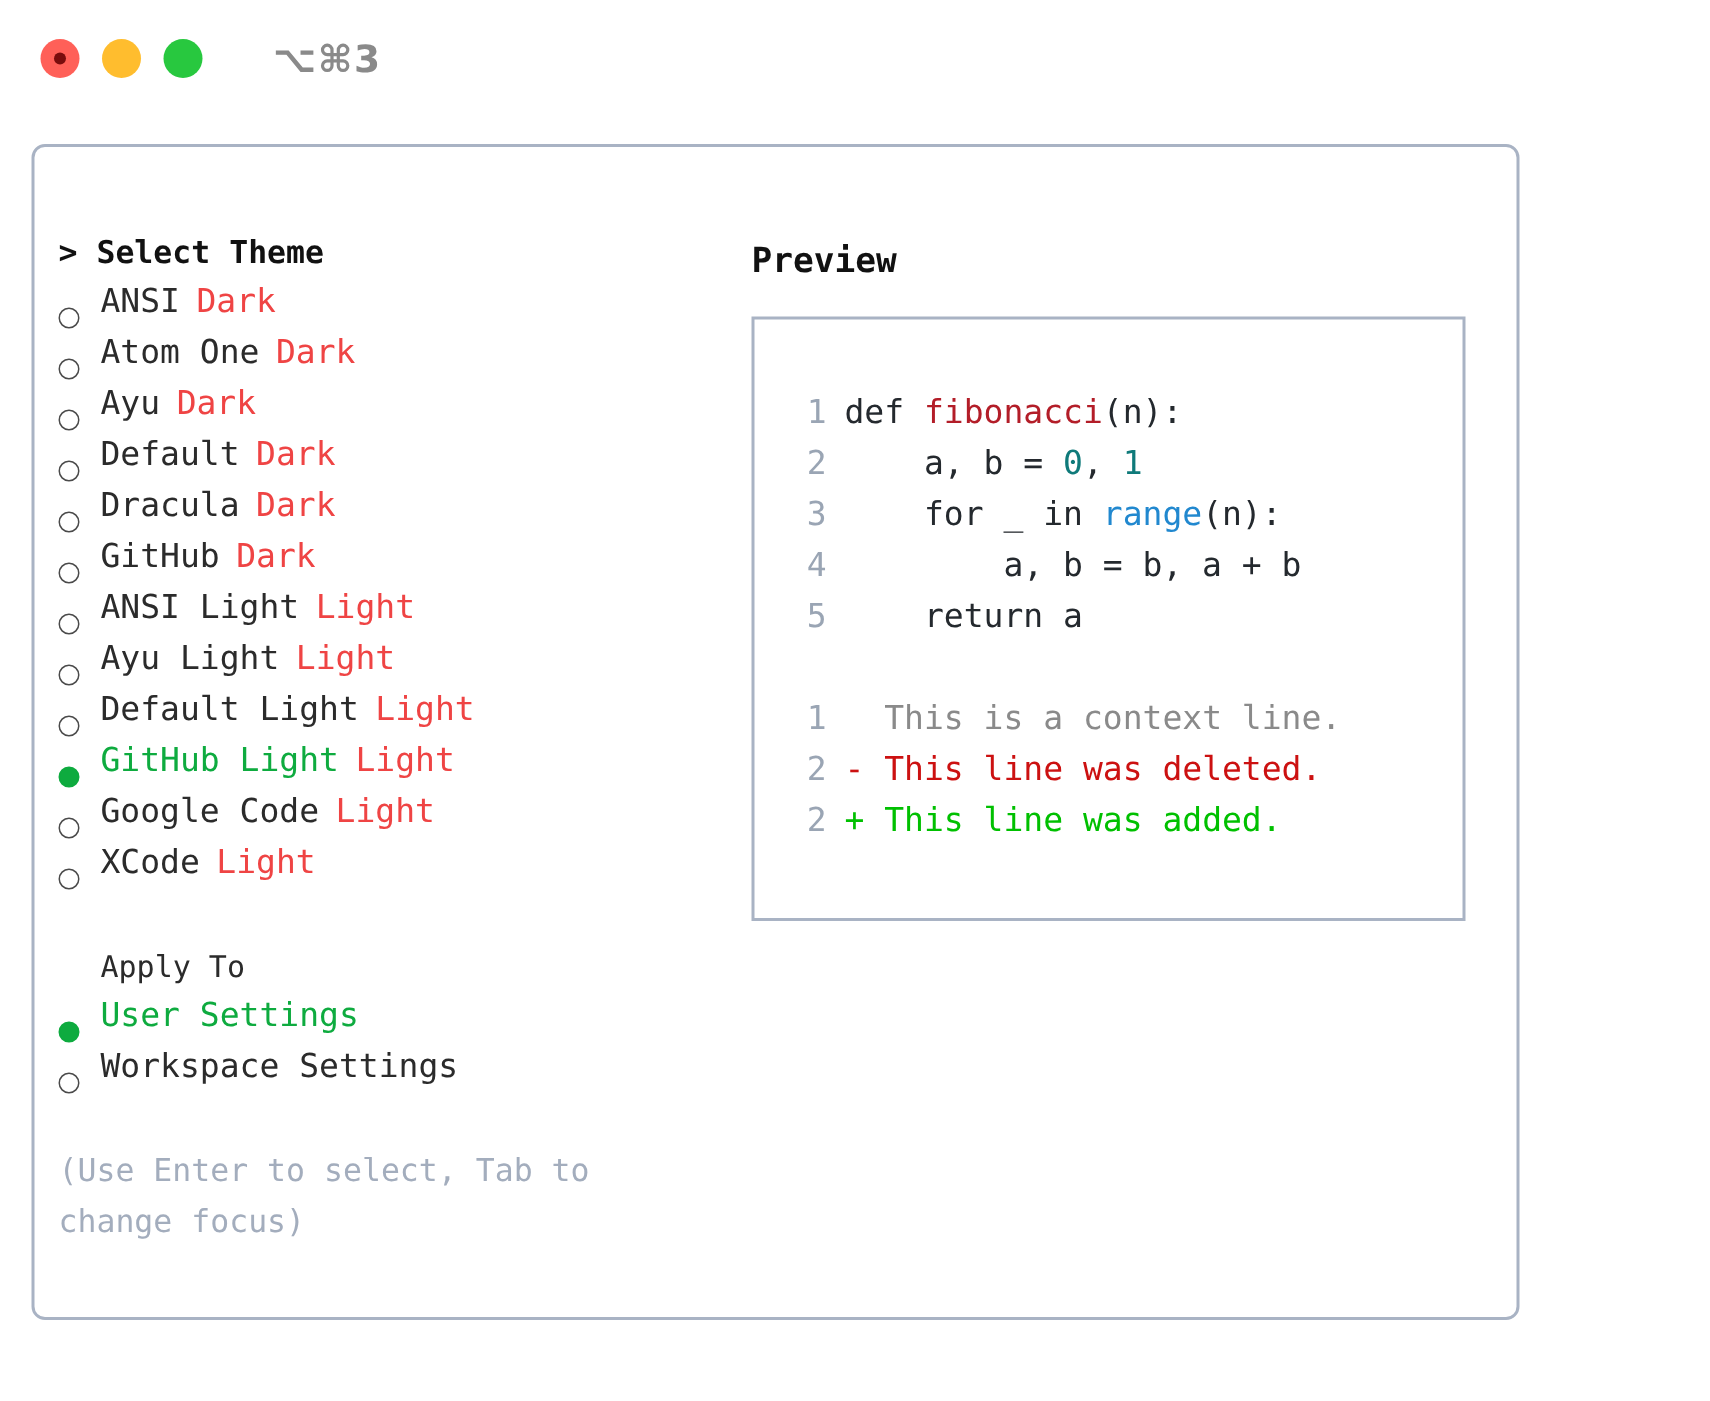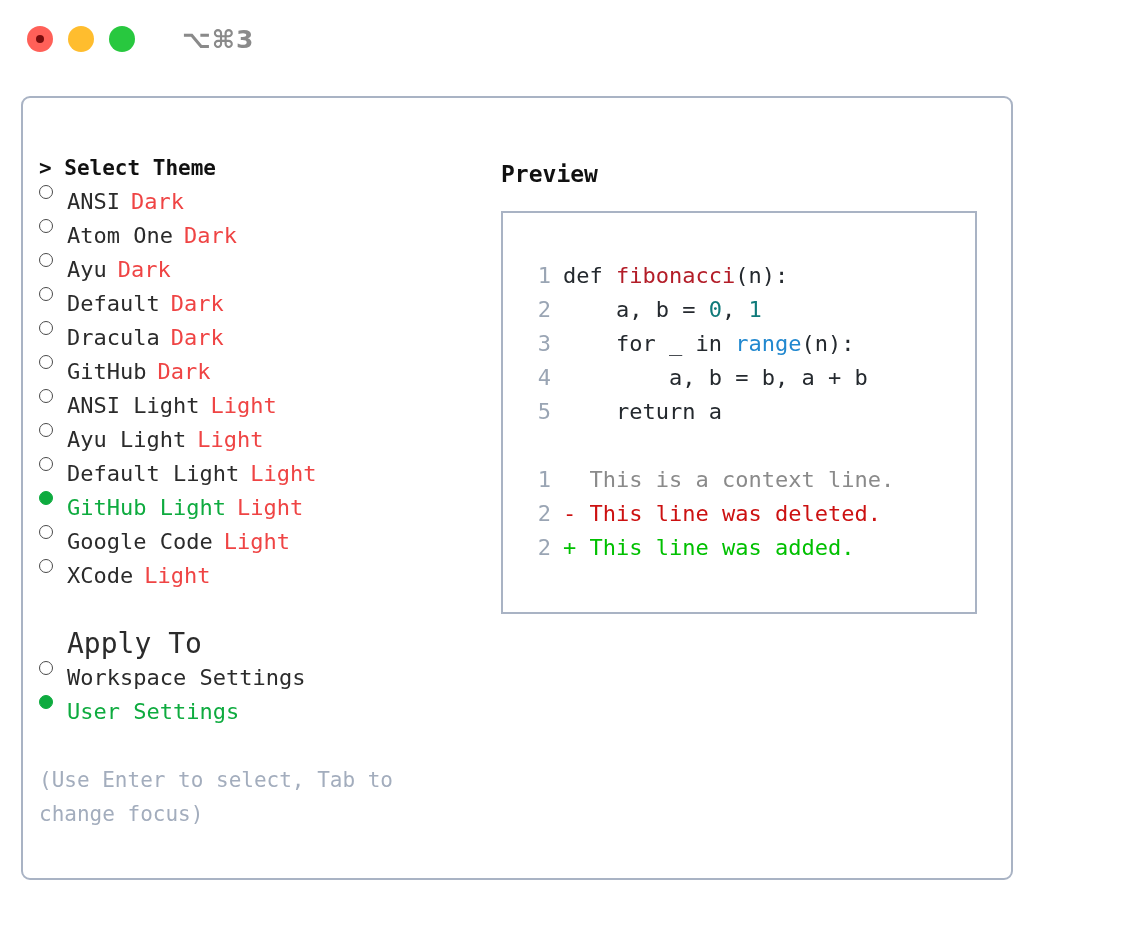--- a/index.html
+++ b/index.html
@@ -82,21 +82,21 @@
   }
   .section-head {
     font-size: 21px;
     font-weight: 700;
     color: #111111;
     line-height: 34px;
     white-space: pre;
   }
   .opt-row {
     display: flex;
-    align-items: flex-start;
+    align-items: flex-end;
     line-height: 34px;
     height: 34px;
     white-space: pre;
     font-size: 22px;
   }
   .marker {
     width: 22px;
     flex: 0 0 22px;
     display: flex;
     align-items: center;
@@ -117,21 +117,21 @@
   .opt-label {
     color: #2b2b2b;
     padding-left: 6px;
   }
   .opt-row.selected .opt-label { color: #0eab3f; }
   .opt-tag {
     color: #ef4444;
     padding-left: 11px;
   }
   .apply-head {
-    font-size: 28px;
+    font-size: 20px;
     color: #2b2b2b;
     line-height: 34px;
     padding-left: 28px;
     white-space: pre;
   }
   .spacer-row { height: 34px; }
   .hint {
     font-size: 21px;
     color: #a3adbd;
     line-height: 34px;
@@ -209,22 +209,22 @@
           <div class="opt-row"><span class="marker"><span class="circle"></span></span><span class="opt-label">ANSI Light</span><span class="opt-tag">Light</span></div>
           <div class="opt-row"><span class="marker"><span class="circle"></span></span><span class="opt-label">Ayu Light</span><span class="opt-tag">Light</span></div>
           <div class="opt-row"><span class="marker"><span class="circle"></span></span><span class="opt-label">Default Light</span><span class="opt-tag">Light</span></div>
           <div class="opt-row selected"><span class="marker"><span class="circle filled"></span></span><span class="opt-label">GitHub Light</span><span class="opt-tag">Light</span></div>
           <div class="opt-row"><span class="marker"><span class="circle"></span></span><span class="opt-label">Google Code</span><span class="opt-tag">Light</span></div>
           <div class="opt-row"><span class="marker"><span class="circle"></span></span><span class="opt-label">XCode</span><span class="opt-tag">Light</span></div>
         </div>
       <div class="spacer-row"></div>
       <div class="apply-head">Apply To</div>
       <div id="apply-list">
+          <div class="opt-row selected"><span class="marker"><span class="circle filled"></span></span><span class="opt-label">User Settings</span></div>
           <div class="opt-row"><span class="marker"><span class="circle"></span></span><span class="opt-label">Workspace Settings</span></div>
-          <div class="opt-row selected"><span class="marker"><span class="circle filled"></span></span><span class="opt-label">User Settings</span></div>
         </div>
       <div class="spacer-row"></div>
       <div class="hint">(Use Enter to select, Tab to change focus)</div>
     </div>
 
     <div class="right-col">
       <div class="preview-head">Preview</div>
       <div class="code-box">
         <div id="code-sample">
             <div class="code-line"><span class="lineno">1</span><span><span class="code-text">def </span><span class="tok-fn">fibonacci</span><span class="code-text">(n):</span></span></div>

